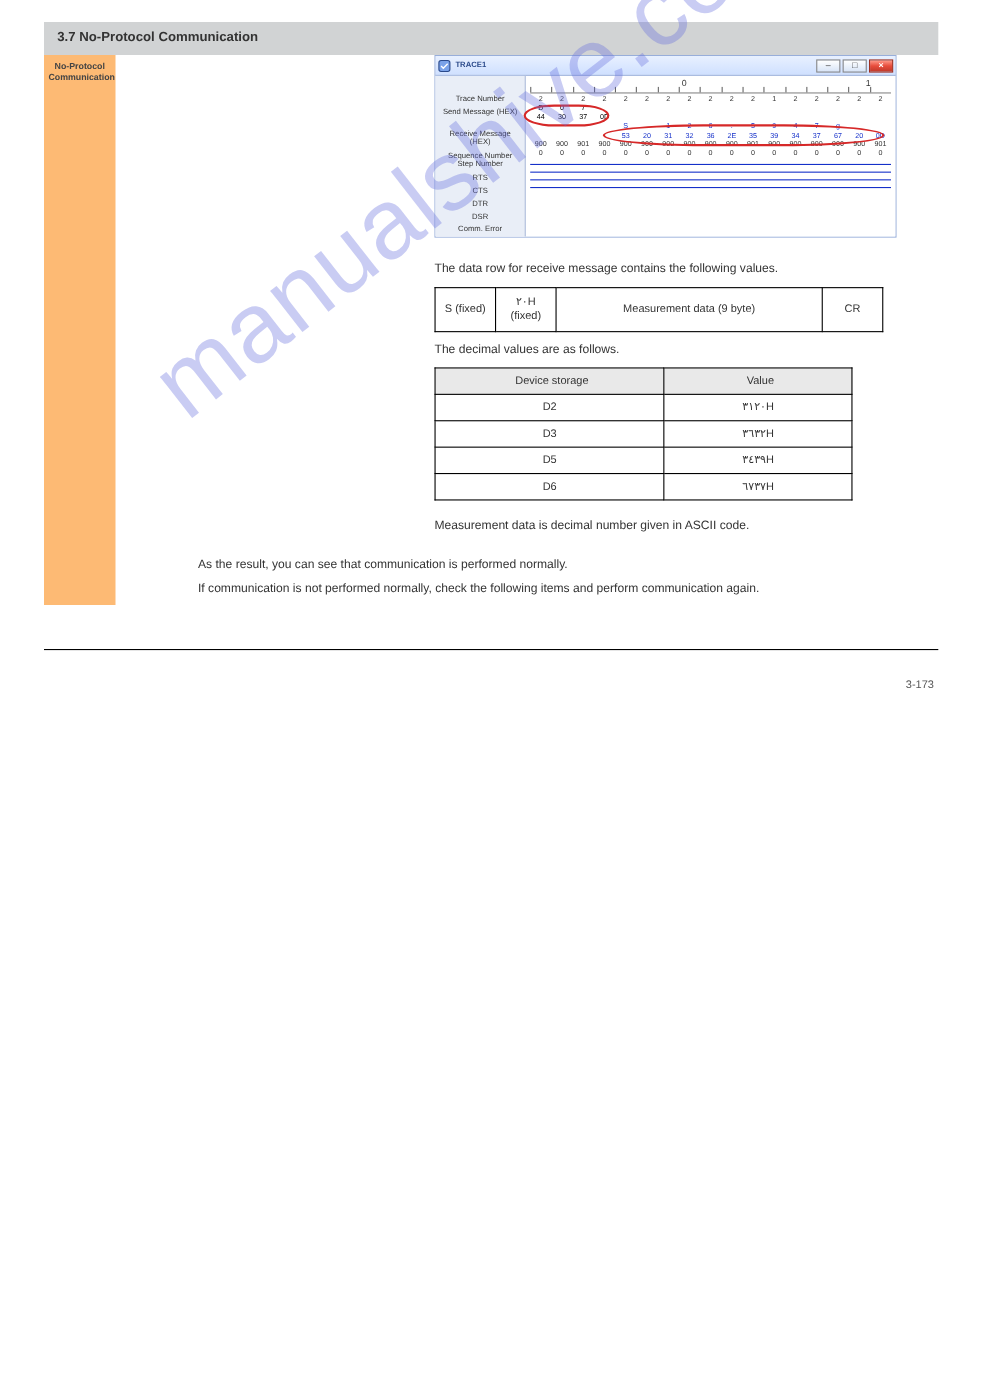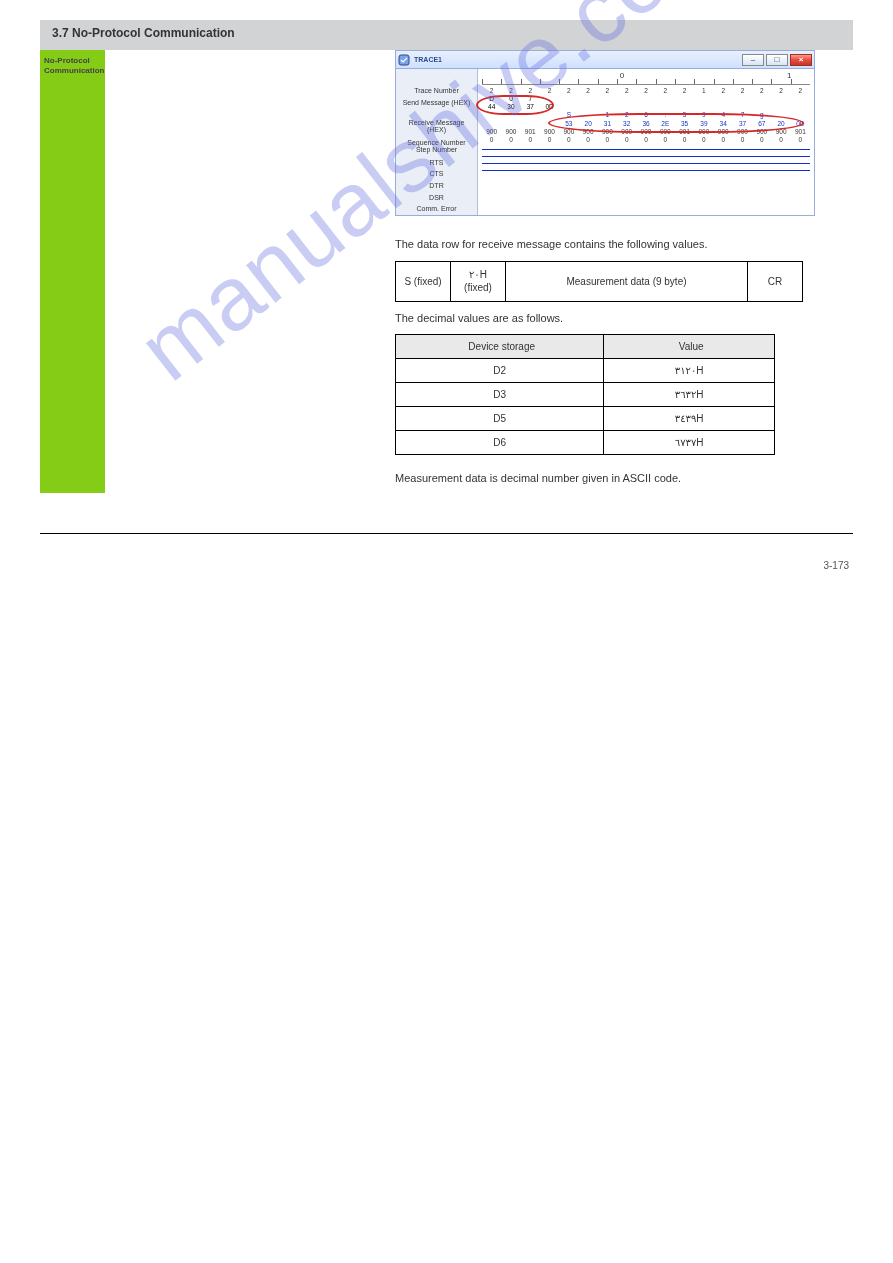--- a/index.html
+++ b/index.html
@@ -24,26 +24,26 @@
   .page-wrap {
     padding: 0 40px 40px 40px;
   }
   .main {
     display: flex;
     border-bottom: 1px solid #000;
     padding-bottom: 40px;
   }
   .sidebar {
     width: 65px;
-    background: #84cc16;
+    background: #fdba74;
     padding: 6px 4px;
     font-size: 8px;
     font-weight: bold;
     color: #444;
-    text-align: left;
+    text-align: center;
     line-height: 1.3;
   }
   .content {
     flex: 1;
     padding-left: 10px;
     position: relative;
   }
   .trace-area {
     position: relative;
     margin-left: 280px;
@@ -467,18 +467,22 @@
           <tr>
                 <td class="c">D6</td>
                 <td class="c">٦٧٣٧H</td>
               </tr>
         </tbody>
           </table>
 
         <p style="margin-left:280px; margin-top:15px">Measurement data is decimal number given in ASCII code.</p>
       </div>
 
+      <div class="body-para">
+        <p>As the result, you can see that communication is performed normally.</p>
+        <p>If communication is not performed normally, check the following items and perform communication again.</p>
+      </div>
 
     </div>
   </div>
 
   <div class="page-num">3-173</div>
 </div>
 
 </body></html>

